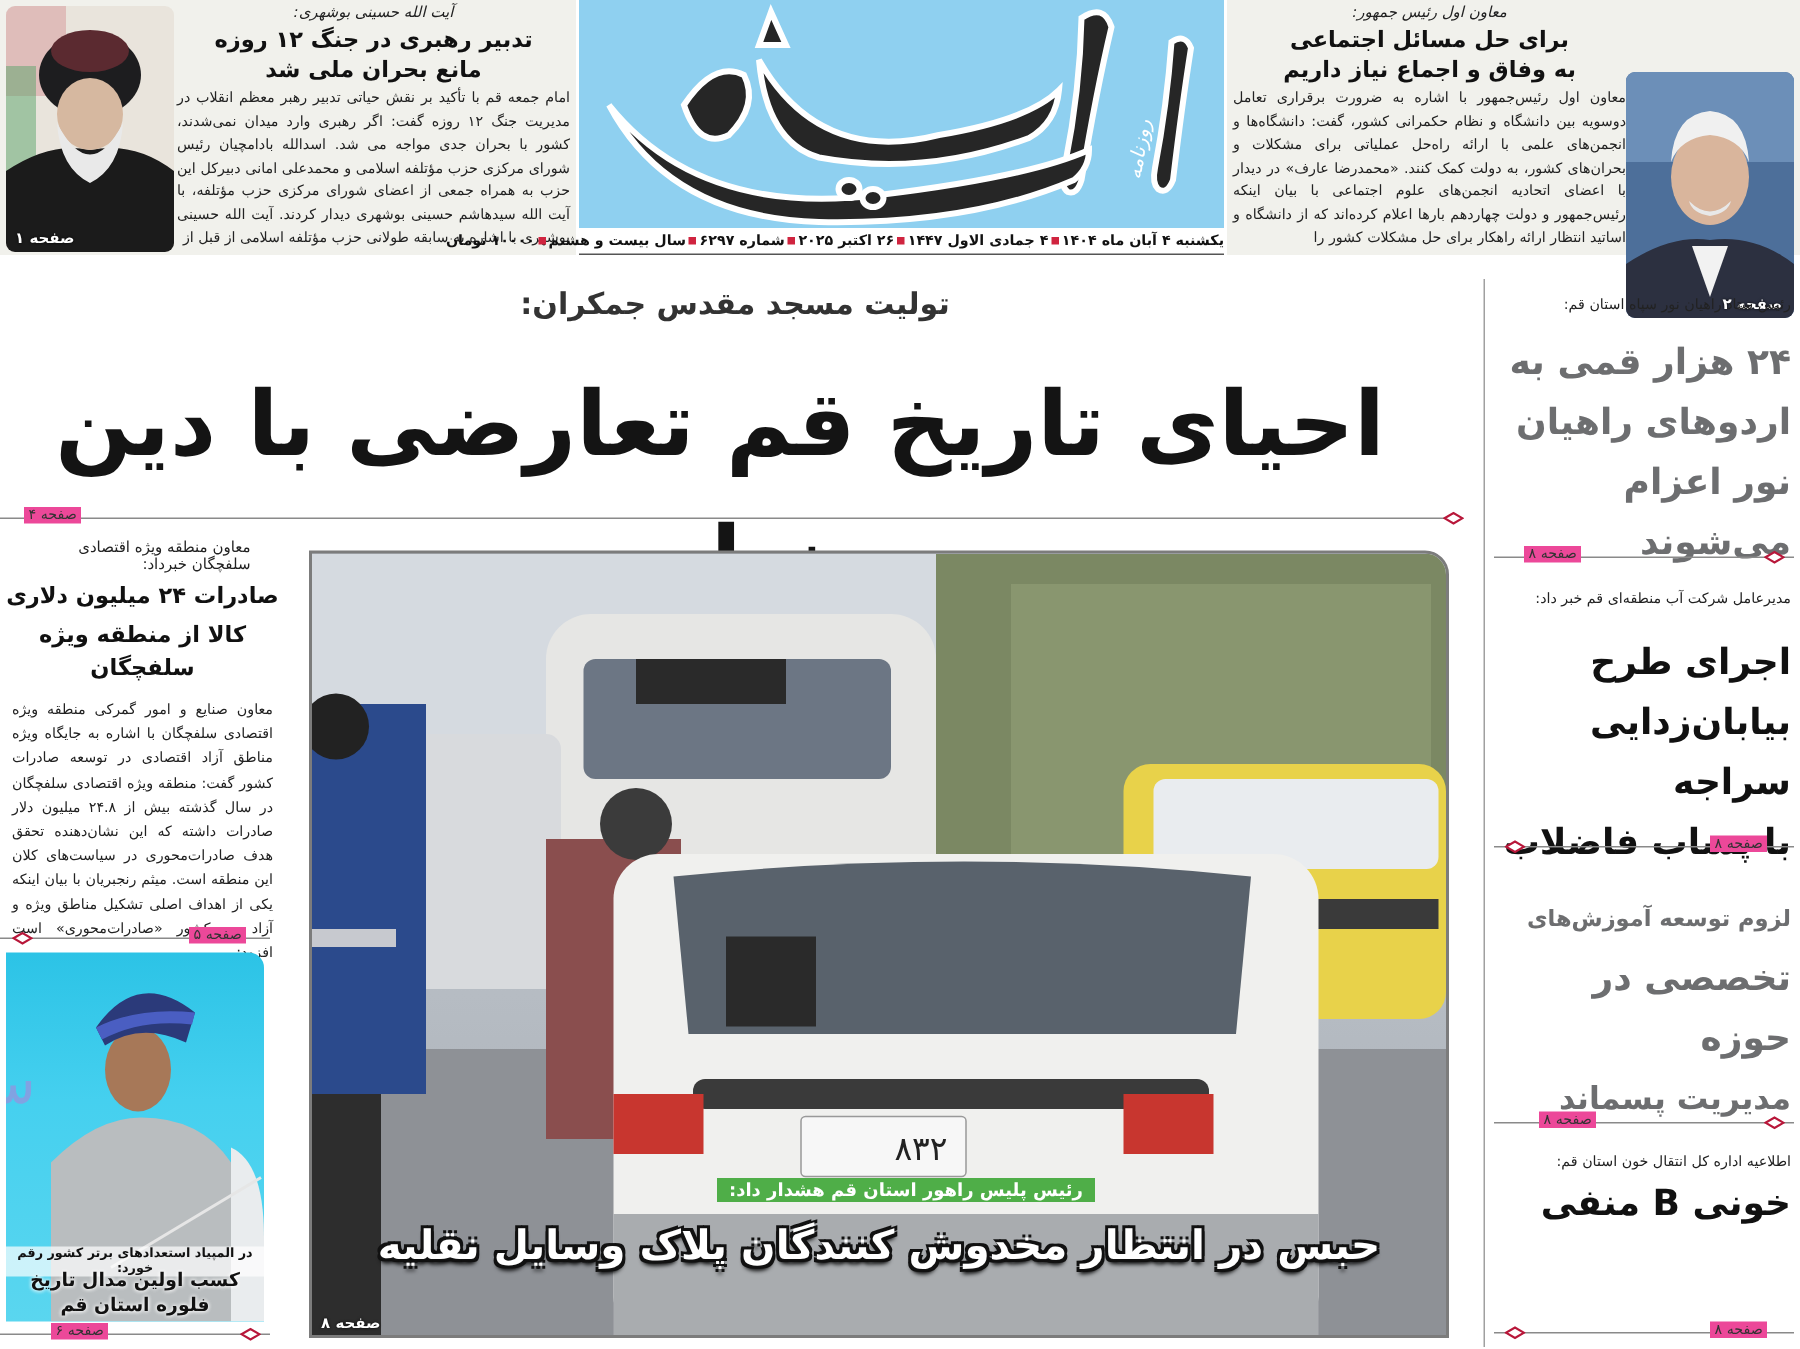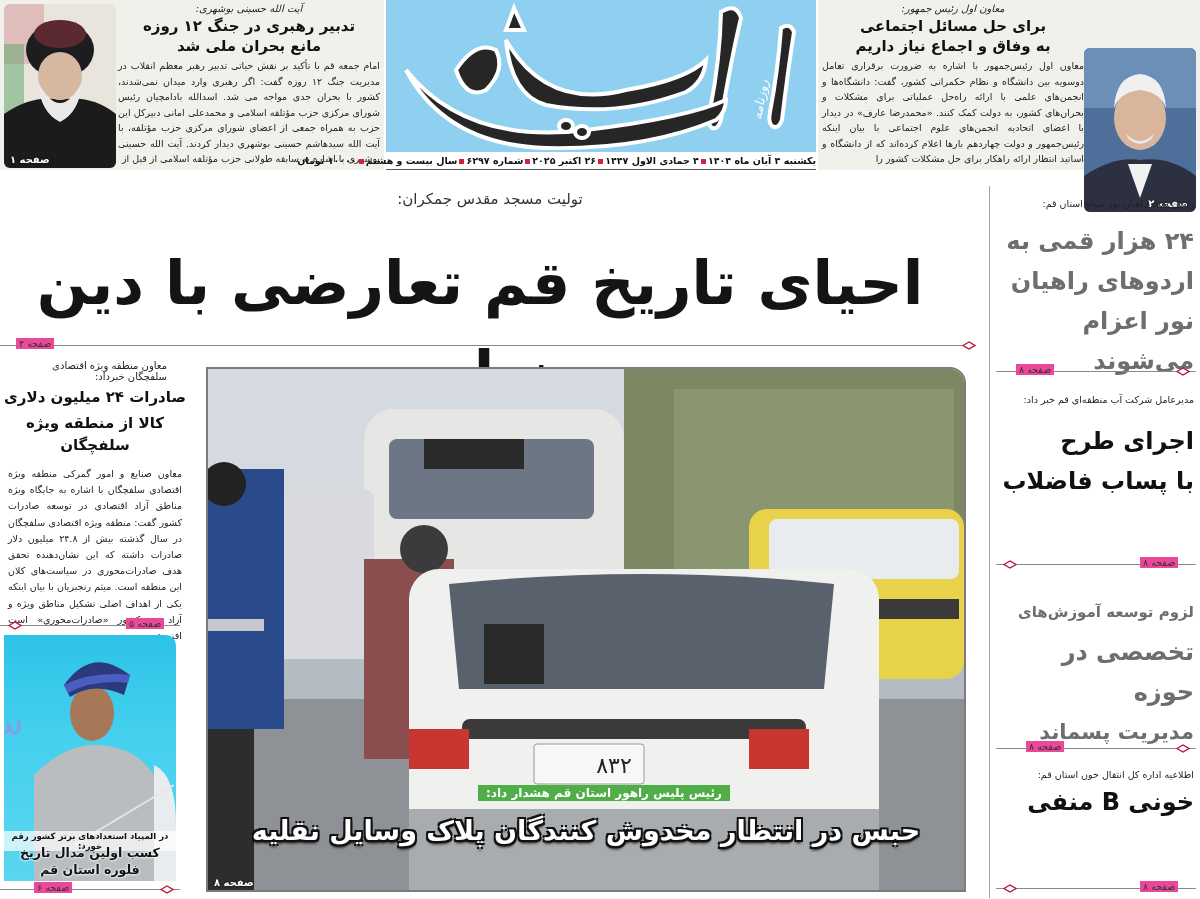--- a/index.html
+++ b/index.html
@@ -22,21 +22,21 @@
   .teaser-left .page-tag-photo { left: 6px; }
   .teaser-right .page-tag-photo { right: 8px; }
 
   .masthead { left: 386px; top: 0; width: 430px; height: 170px; }
   .mast-blue { position: absolute; left: 0; top: 0; width: 430px; height: 152px; background: #8fd0f0; overflow: hidden; }
   .mast-info { position: absolute; left: 0; top: 152px; width: 430px; height: 18px; background: #fff; font-size: 9.5px; font-weight: bold; line-height: 18px; text-align: center; color: #111; white-space: nowrap; border-bottom: 1px solid #555; }
   .mast-info .dot { display: inline-block; width: 5px; height: 5px; background: #d0243f; margin: 0 2px; vertical-align: middle; }
   .rooznameh { position: absolute; left: 354px; top: 92px; font-size: 13px; font-style: italic; color: #fff; transform: rotate(-80deg); }
 
   
-  .main-kicker { left: 200px; top: 190px; width: 580px; text-align: center; font-size: 15px; font-weight: normal; color: #333; }
+  .main-kicker { left: 200px; top: 190px; width: 580px; text-align: center; font-size: 20px; font-weight: bold; color: #333; }
   .main-headline { left: 20px; top: 238px; width: 920px; text-align: center; font-size: 60px; font-weight: bold; color: #141414; letter-spacing: -1px; line-height: 90px; }
 
   
   .hrule { height: 1px; background: #8a8a8a; }
   .diamond { width: 14px; height: 9px; }
   .page-ref { font-size: 9.5px; color: #333; background: #ec4899; padding: 0 3px; }
 
   
   .left-col { left: 0; top: 350px; width: 190px; }
   .left-kicker { font-size: 10px; color: #222; padding: 0 23px; }
@@ -230,20 +230,21 @@
 </div>
 <div class="abs hrule" style="left:996px;top:371px;width:200px;"></div>
 <svg class="abs diamond" style="left:1176px;top:367px;" viewBox="0 0 14 9">
     <path d="M1 4.5 L7 1 L13 4.5 L7 8 Z" fill="#fff" stroke="#b8173a" stroke-width="1.4"></path>
   </svg>
 <span class="abs page-ref" style="left:1016px;top:364px;">صفحه ۸</span>
 
 <div class="abs right-col" style="top:393px;">
   <div class="r-kicker">مدیرعامل شرکت آب منطقه‌ای قم خبر داد:</div>
   <div class="r-title black" style="margin-top:14px;">اجرای طرح</div>
+  <div class="r-title black">بیابان‌زدایی سراجه</div>
   <div class="r-title black">با پساب فاضلاب</div>
 </div>
 <div class="abs hrule" style="left:996px;top:564px;width:200px;"></div>
 <svg class="abs diamond" style="left:1003px;top:560px;" viewBox="0 0 14 9">
     <path d="M1 4.5 L7 1 L13 4.5 L7 8 Z" fill="#fff" stroke="#b8173a" stroke-width="1.4"></path>
   </svg>
 <span class="abs page-ref" style="left:1140px;top:557px;">صفحه ۸</span>
 
 <div class="abs right-col" style="top:584px;">
   <div class="r-title grey" style="margin-top:8px;font-size:15px;">لزوم توسعه آموزش‌های</div>

